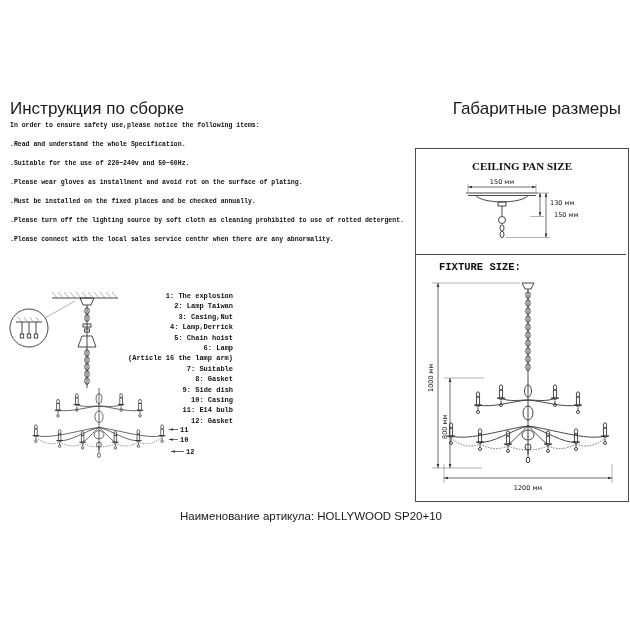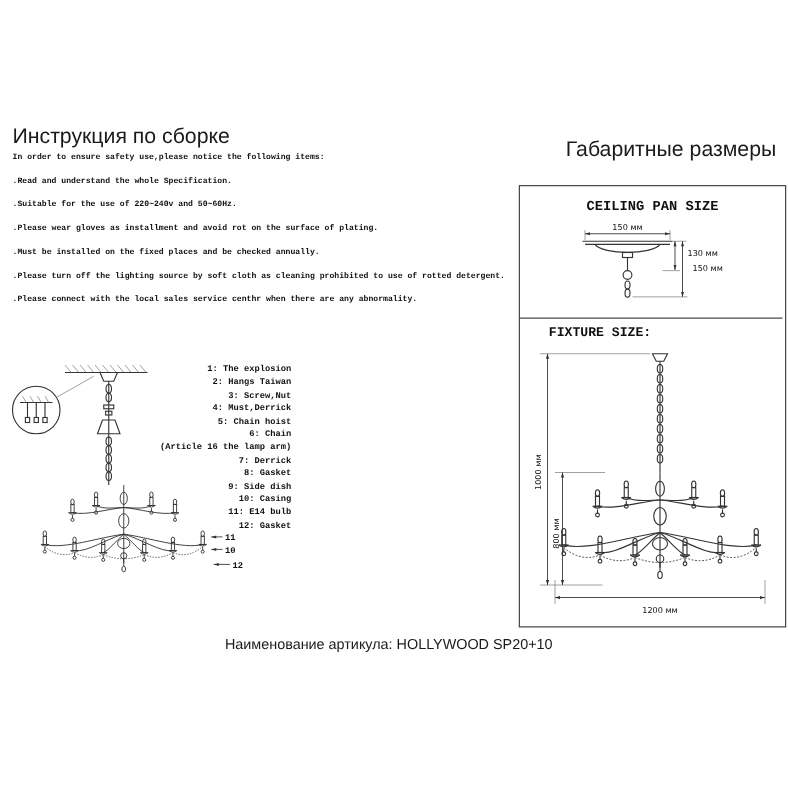--- a/index.html
+++ b/index.html
@@ -1,30 +1,30 @@
 <!DOCTYPE html>
 <html><head>
 <meta charset="utf-8">
 <style>
   html,body{margin:0;padding:0;}
   body{width:630px;height:630px;background:#ffffff;position:relative;overflow:hidden;
        font-family:"Liberation Sans",sans-serif;color:#1a1a1a;}
   .abs{position:absolute;}
   .title{font-size:17px;color:#1a1a1a;}
   #title-left{left:10px;top:99px;}
-  #title-right{right:9px;top:110px;}
+  #title-right{right:9px;top:99px;}
   #instructions{left:10px;top:122px;font-family:"Liberation Mono","DejaVu Sans Mono",monospace;
                 font-weight:bold;font-size:6.5px;color:#111;}
   #instructions .line{white-space:pre;line-height:7px;margin-bottom:12px;}
   #parts-list{left:128px;top:291px;font-family:"Liberation Mono","DejaVu Sans Mono",monospace;
               font-weight:bold;font-size:7px;color:#111;text-align:right;}
   #parts-list .line{white-space:pre;line-height:10.4px;}
   #dim-panel{left:415px;top:148px;width:212px;height:352px;border:1px solid #4a4a4a;}
   #ceiling-title{width:100%;text-align:center;margin-top:11px;
-                 font-family:Liberation Mono, monospace;font-weight:bold;
+                 font-family:Liberation Serif, serif;font-weight:bold;
                  font-size:11px;color:#111;}
   #panel-divider{left:0;top:105px;width:210px;height:0;border-top:1px solid #4a4a4a;}
   #fixture-title{left:9px;top:112px;font-family:"Liberation Mono","DejaVu Sans Mono",monospace;
                  font-weight:bold;font-size:10.5px;color:#111;padding-left:14px;}
   #pan-svg{left:16px;top:27px;}
   #fixture-svg{left:0px;top:129px;}
   #exploded-svg{left:2px;top:288px;}
   #footer{left:0;top:510px;width:622px;text-align:center;font-size:11.5px;color:#1a1a1a;}
   svg{display:block;overflow:visible;}
   svg .ln{stroke:#333;stroke-width:0.9;fill:none;}
@@ -96,27 +96,27 @@
       <div class="line">.Please wear gloves as installment and avoid rot on the surface of plating.</div>
       <div class="line">.Must be installed on the fixed places and be checked annually.</div>
       <div class="line">.Please turn off the lighting source by soft cloth as cleaning prohibited to use of rotted detergent.</div>
       <div class="line">.Please connect with the local sales service centhr when there are any abnormality.</div>
     </div>
 </div>
 
 <div class="abs" id="parts-list">
 
 <div class="line"> 1: The explosion</div>
-    <div class="line"> 2: Hangs Taiwan</div>
-    <div class="line"> 3: Screw,Nut</div>
-    <div class="line"> 4: Must,Derrick</div>
+    <div class="line"> 2: Lamp Taiwan</div>
+    <div class="line"> 3: Casing,Nut</div>
+    <div class="line"> 4: Lamp,Derrick</div>
     <div class="line"> 5: Chain hoist</div>
-    <div class="line"> 6: Chain</div>
+    <div class="line"> 6: Lamp</div>
     <div class="line">(Article 16 the lamp arm)</div>
-    <div class="line"> 7: Derrick</div>
+    <div class="line"> 7: Suitable</div>
     <div class="line"> 8: Gasket</div>
     <div class="line"> 9: Side dish</div>
     <div class="line">10: Casing</div>
     <div class="line">11: E14 bulb</div>
     <div class="line">12: Gasket</div>
   </div>
 
 <svg class="abs" id="exploded-svg" width="212" height="215" viewBox="0 0 212 215">
   <g>
     <line class="ln" x1="50" y1="10" x2="116" y2="10"></line>

